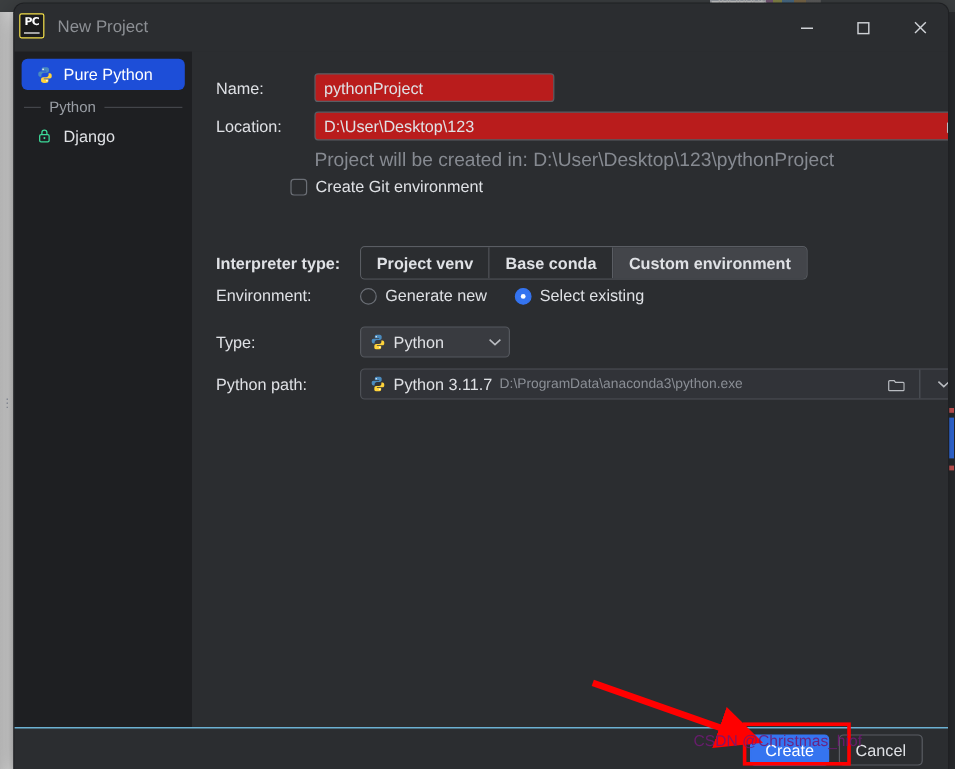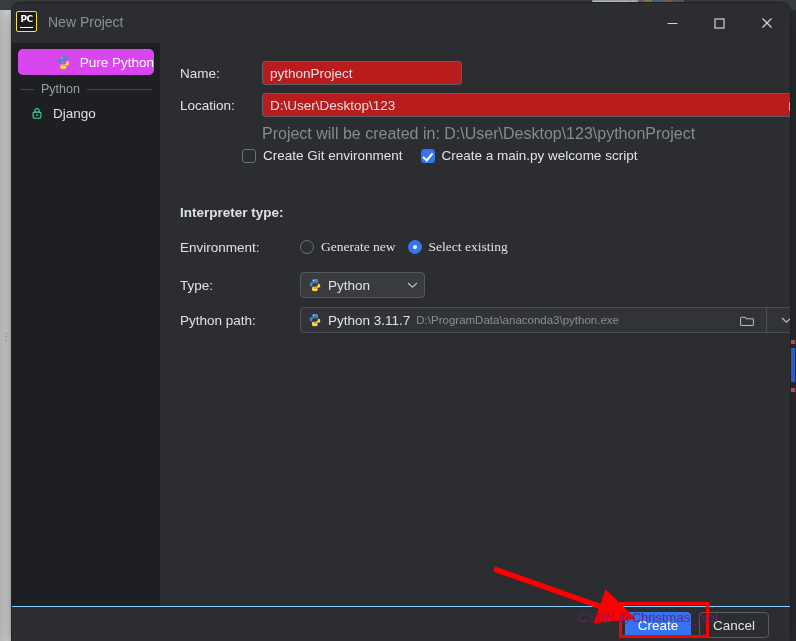--- a/index.html
+++ b/index.html
@@ -159,23 +159,22 @@
     height: 26px;
     border-radius: 5px;
     display: flex;
     align-items: center;
     padding-left: 10px;
     font-size: 13.5px;
     color: #dfe1e5;
     box-sizing: border-box;
   }
   .side-item.selected {
-    background: #d946ef;
+    background: #1d4ed8;
     color: #ffffff;
-    justify-content: flex-end;
   }
   .side-item .s-ico {
     width: 18px; height: 16px;
     margin-right: 7px;
     display: inline-flex;
     align-items: center;
     justify-content: center;
     flex: 0 0 auto;
   }
   .side-group {
@@ -522,33 +521,34 @@
       </div>
     </div>
 
     <div class="hint" style="left:102px; top:82px;">Project will be created in: D:\User\Desktop\123\pythonProject</div>
 
     <div class="row" style="left:82px; top:105px; gap:18px;">
       <div class="cb-wrap">
         <span class="cbox"></span>
         <span>Create Git environment</span>
       </div>
-      <div class="cb-wrap">
-        <span class="cbox checked"></span>
-        <span>Create a main.py welcome script</span>
-      </div>
     </div>
 
     <div class="row" style="left:20px; top:162px;font-weight:bold;">
       <div class="rlabel" style="width:104px;">Interpreter type:</div>
+      <div class="segmented" style="margin-left:16px;">
+        <div class="seg">Project venv</div>
+        <div class="seg">Base conda</div>
+        <div class="seg active">Custom environment</div>
+      </div>
     </div>
 
     <div class="row" style="left:20px; top:196px;">
       <div class="rlabel" style="width:104px;">Environment:</div>
-      <div style="display:flex; align-items:flex-end; gap:12px; margin-left:16px;font-family:Liberation Serif, serif;">
+      <div style="display:flex; align-items:flex-end; gap:23px; margin-left:16px;">
         <div class="radio-wrap">
           <span class="radio"></span>
           <span>Generate new</span>
         </div>
         <div class="radio-wrap">
           <span class="radio on"></span>
           <span>Select existing</span>
         </div>
       </div>
     </div>

